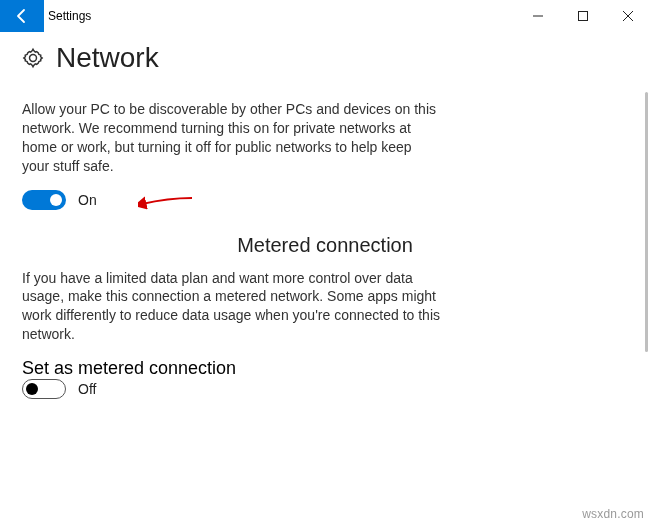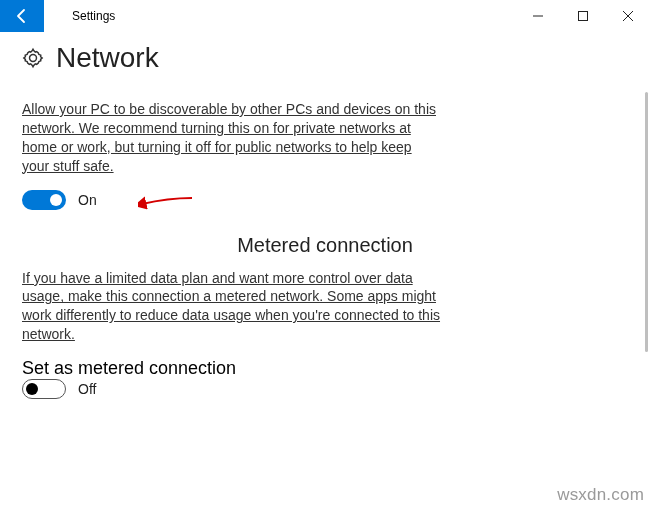--- a/index.html
+++ b/index.html
@@ -28,21 +28,21 @@
       background: #0078d7;
       display: flex;
       align-items: center;
       justify-content: center;
       color: #fff;
       cursor: pointer;
     }
     .back-btn svg { width: 16px; height: 16px; }
     .titlebar-title {
       flex: 0 0 auto;
-      padding-left: 28px;
+      padding-left: 4px;
       display: flex;
       align-items: center;
       font-size: 12px;
       color: #000;
       text-align: right;
     }
     .titlebar-spacer { flex: 1; }
     .win-controls { display: flex; }
     .win-btn {
       width: 45px;
@@ -78,21 +78,20 @@
       font-weight: 400;
       color: #222;
       margin-bottom: 12px;
     }
     .body-text {
       font-size: 14px;
       color: #333;
       line-height: 1.35;
       max-width: 420px;
       margin-bottom: 14px;
-      text-decoration: underline;
     }
     .toggle-row {
       display: flex;
       align-items: center;
       gap: 12px;
       margin-bottom: 24px;
       position: relative;
     }
     .toggle {
       width: 44px;
@@ -153,22 +152,22 @@
       right: 0;
       top: 0;
       width: 3px;
       height: 260px;
       background: #bfbfbf;
       border-radius: 2px;
     }
     .watermark {
       position: absolute;
       right: 6px;
-      bottom: 20px;
-      font-size: 17px;
+      bottom: 4px;
+      font-size: 12px;
       color: #9a9a9a;
       letter-spacing: 0.2px;
     }
   </style>
 </head>
 <body>
 
 <div class="titlebar">
   <div class="back-btn">
     <svg viewBox="0 0 16 16">

